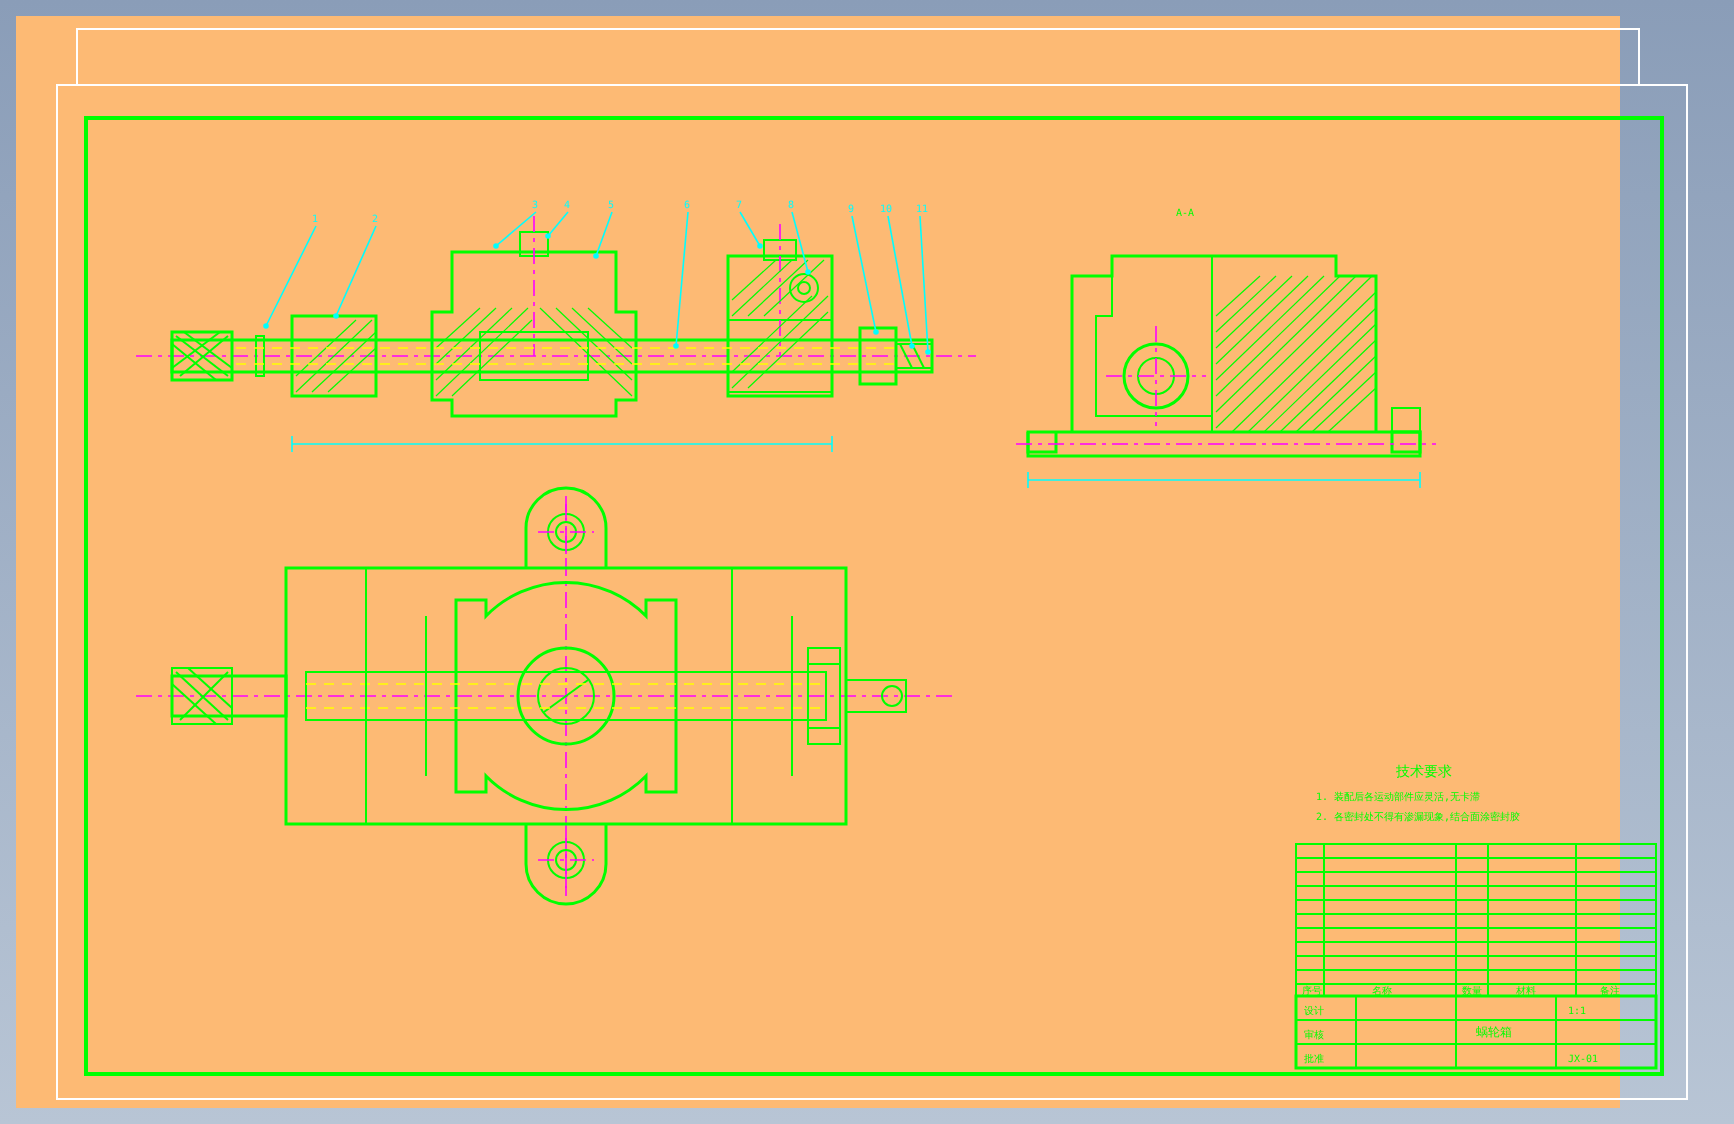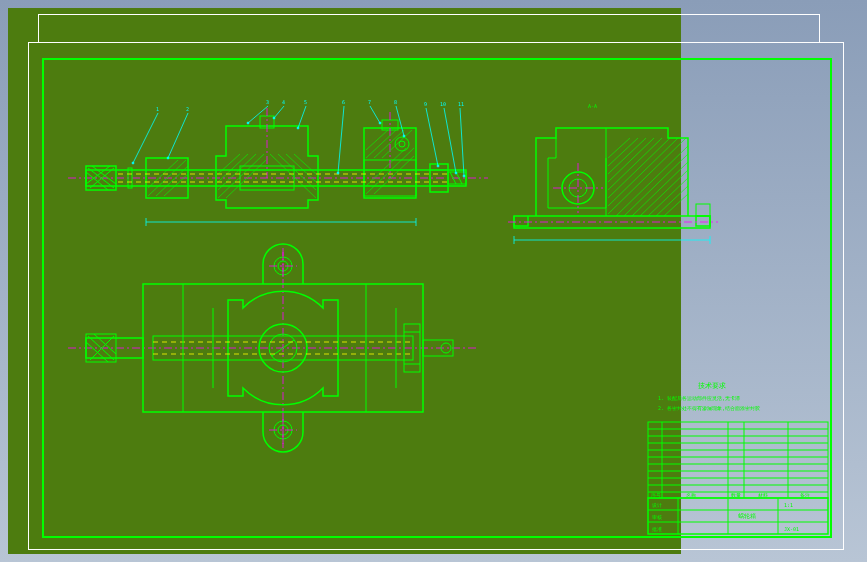--- a/index.html
+++ b/index.html
@@ -8,23 +8,23 @@
     width: 867px;
     height: 562px;
     background: linear-gradient(to bottom, #8a9db8 0%, #b8c5d5 100%);
     font-family: monospace;
     overflow: hidden;
   }
   .canvas {
     position: absolute;
     top: 8px;
     left: 8px;
-    width: 673px;
+    width: 802px;
     height: 546px;
-    background: #4d7c0f;
+    background: #fdba74;
   }
   .outer-frame {
     position: absolute;
     border: 1px solid #ffffff;
   }
   .sheet-border {
     position: absolute;
     border: 2px solid #00ff00;
   }
   svg {

